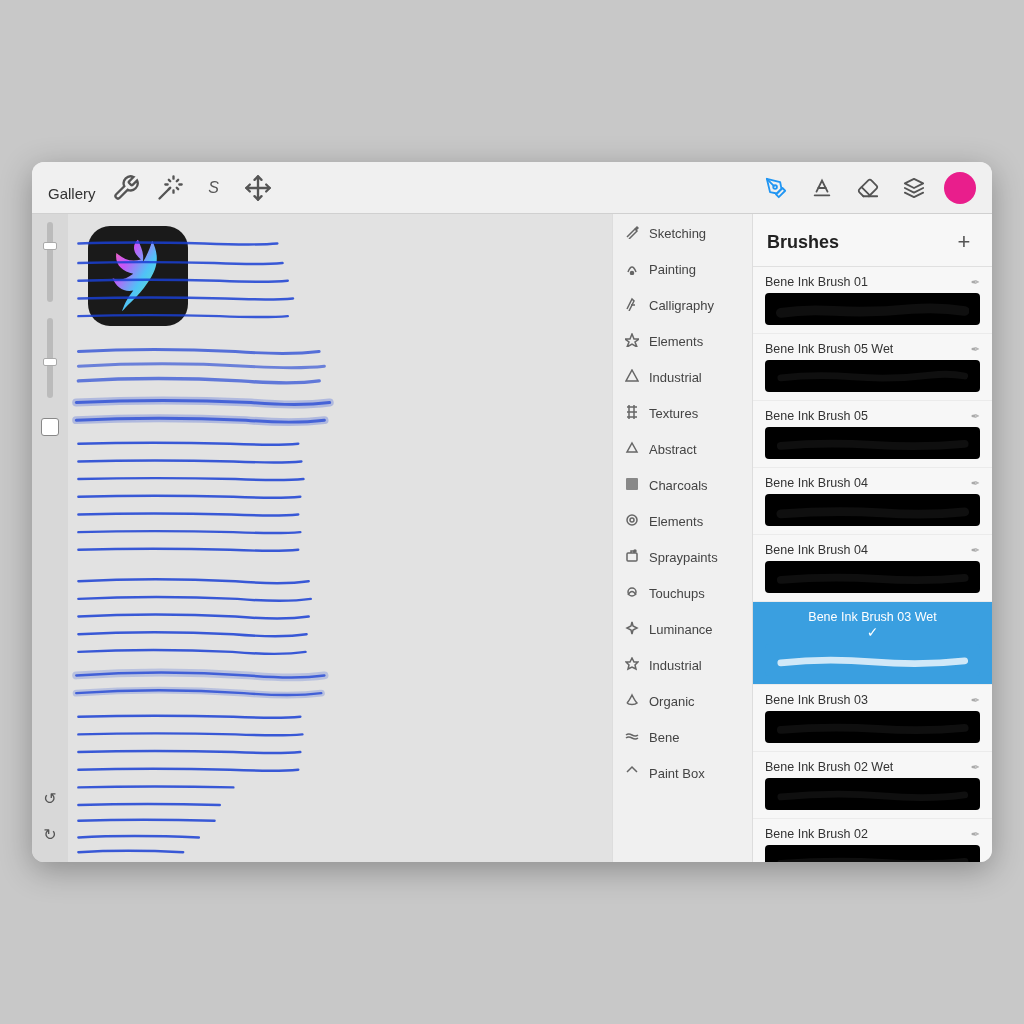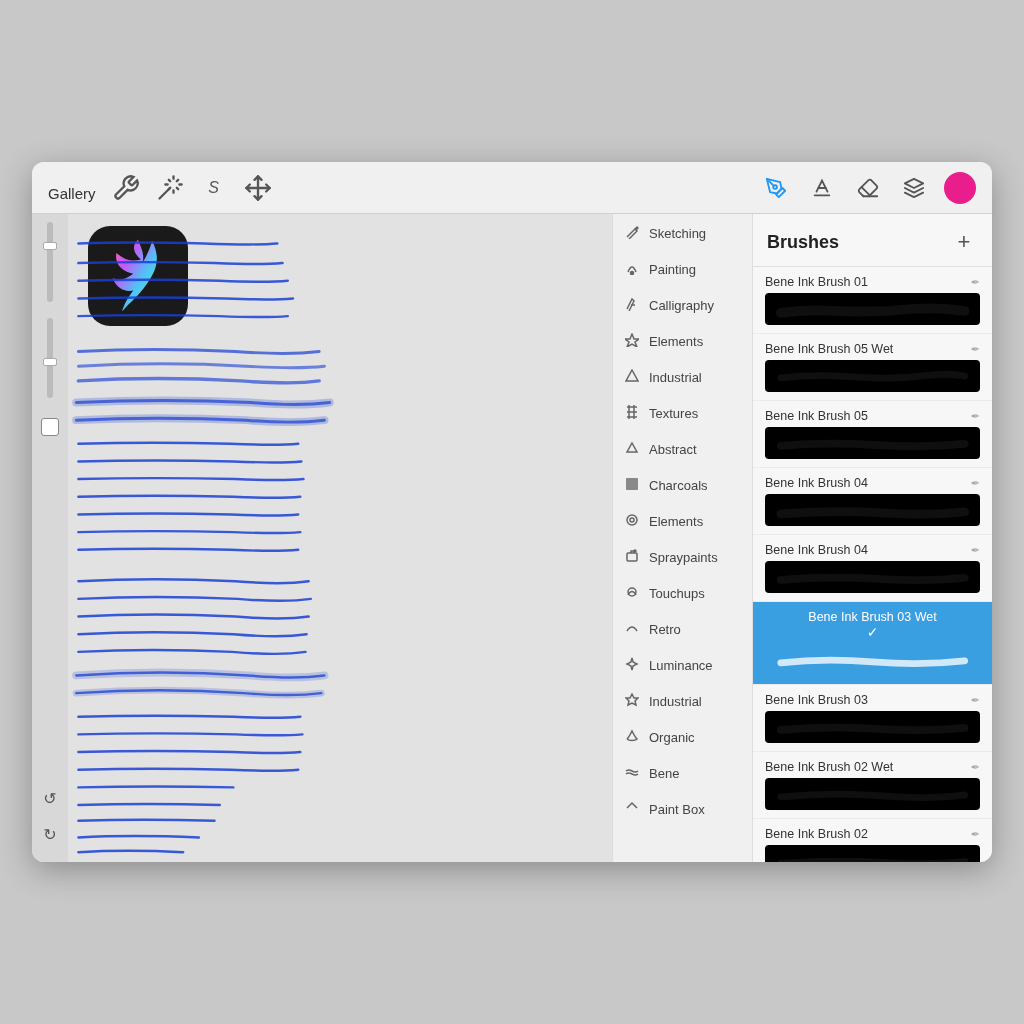--- a/index.html
+++ b/index.html
@@ -571,28 +571,20 @@
             <svg width="14" height="14" viewBox="0 0 14 14" fill="none" stroke="#666" stroke-width="1.5">
                 <circle cx="7" cy="7" r="4"></circle>
                 <path d="M3 10 Q7 3 11 10"></path>
               </svg>
           </div>
           <span class="cat-label">Touchups</span>
         </div>
         <div class="category-item">
           <div class="cat-icon">
             <svg width="14" height="14" viewBox="0 0 14 14" fill="none" stroke="#666" stroke-width="1.5">
-                <path d="M2 10 Q7 2 12 10"></path>
-              </svg>
-          </div>
-          <span class="cat-label">Retro</span>
-        </div>
-        <div class="category-item">
-          <div class="cat-icon">
-            <svg width="14" height="14" viewBox="0 0 14 14" fill="none" stroke="#666" stroke-width="1.5">
                 <path d="M7 1 L8 5 L12 7 L8 9 L7 13 L6 9 L2 7 L6 5 Z"></path>
               </svg>
           </div>
           <span class="cat-label">Luminance</span>
         </div>
         <div class="category-item">
           <div class="cat-icon">
             <svg width="14" height="14" viewBox="0 0 14 14" fill="none" stroke="#666" stroke-width="1.5">
                 <path d="M7 1 L9 5 L13 5 L10 8 L11 12 L7 10 L3 12 L4 8 L1 5 L5 5 Z"></path>
               </svg>

